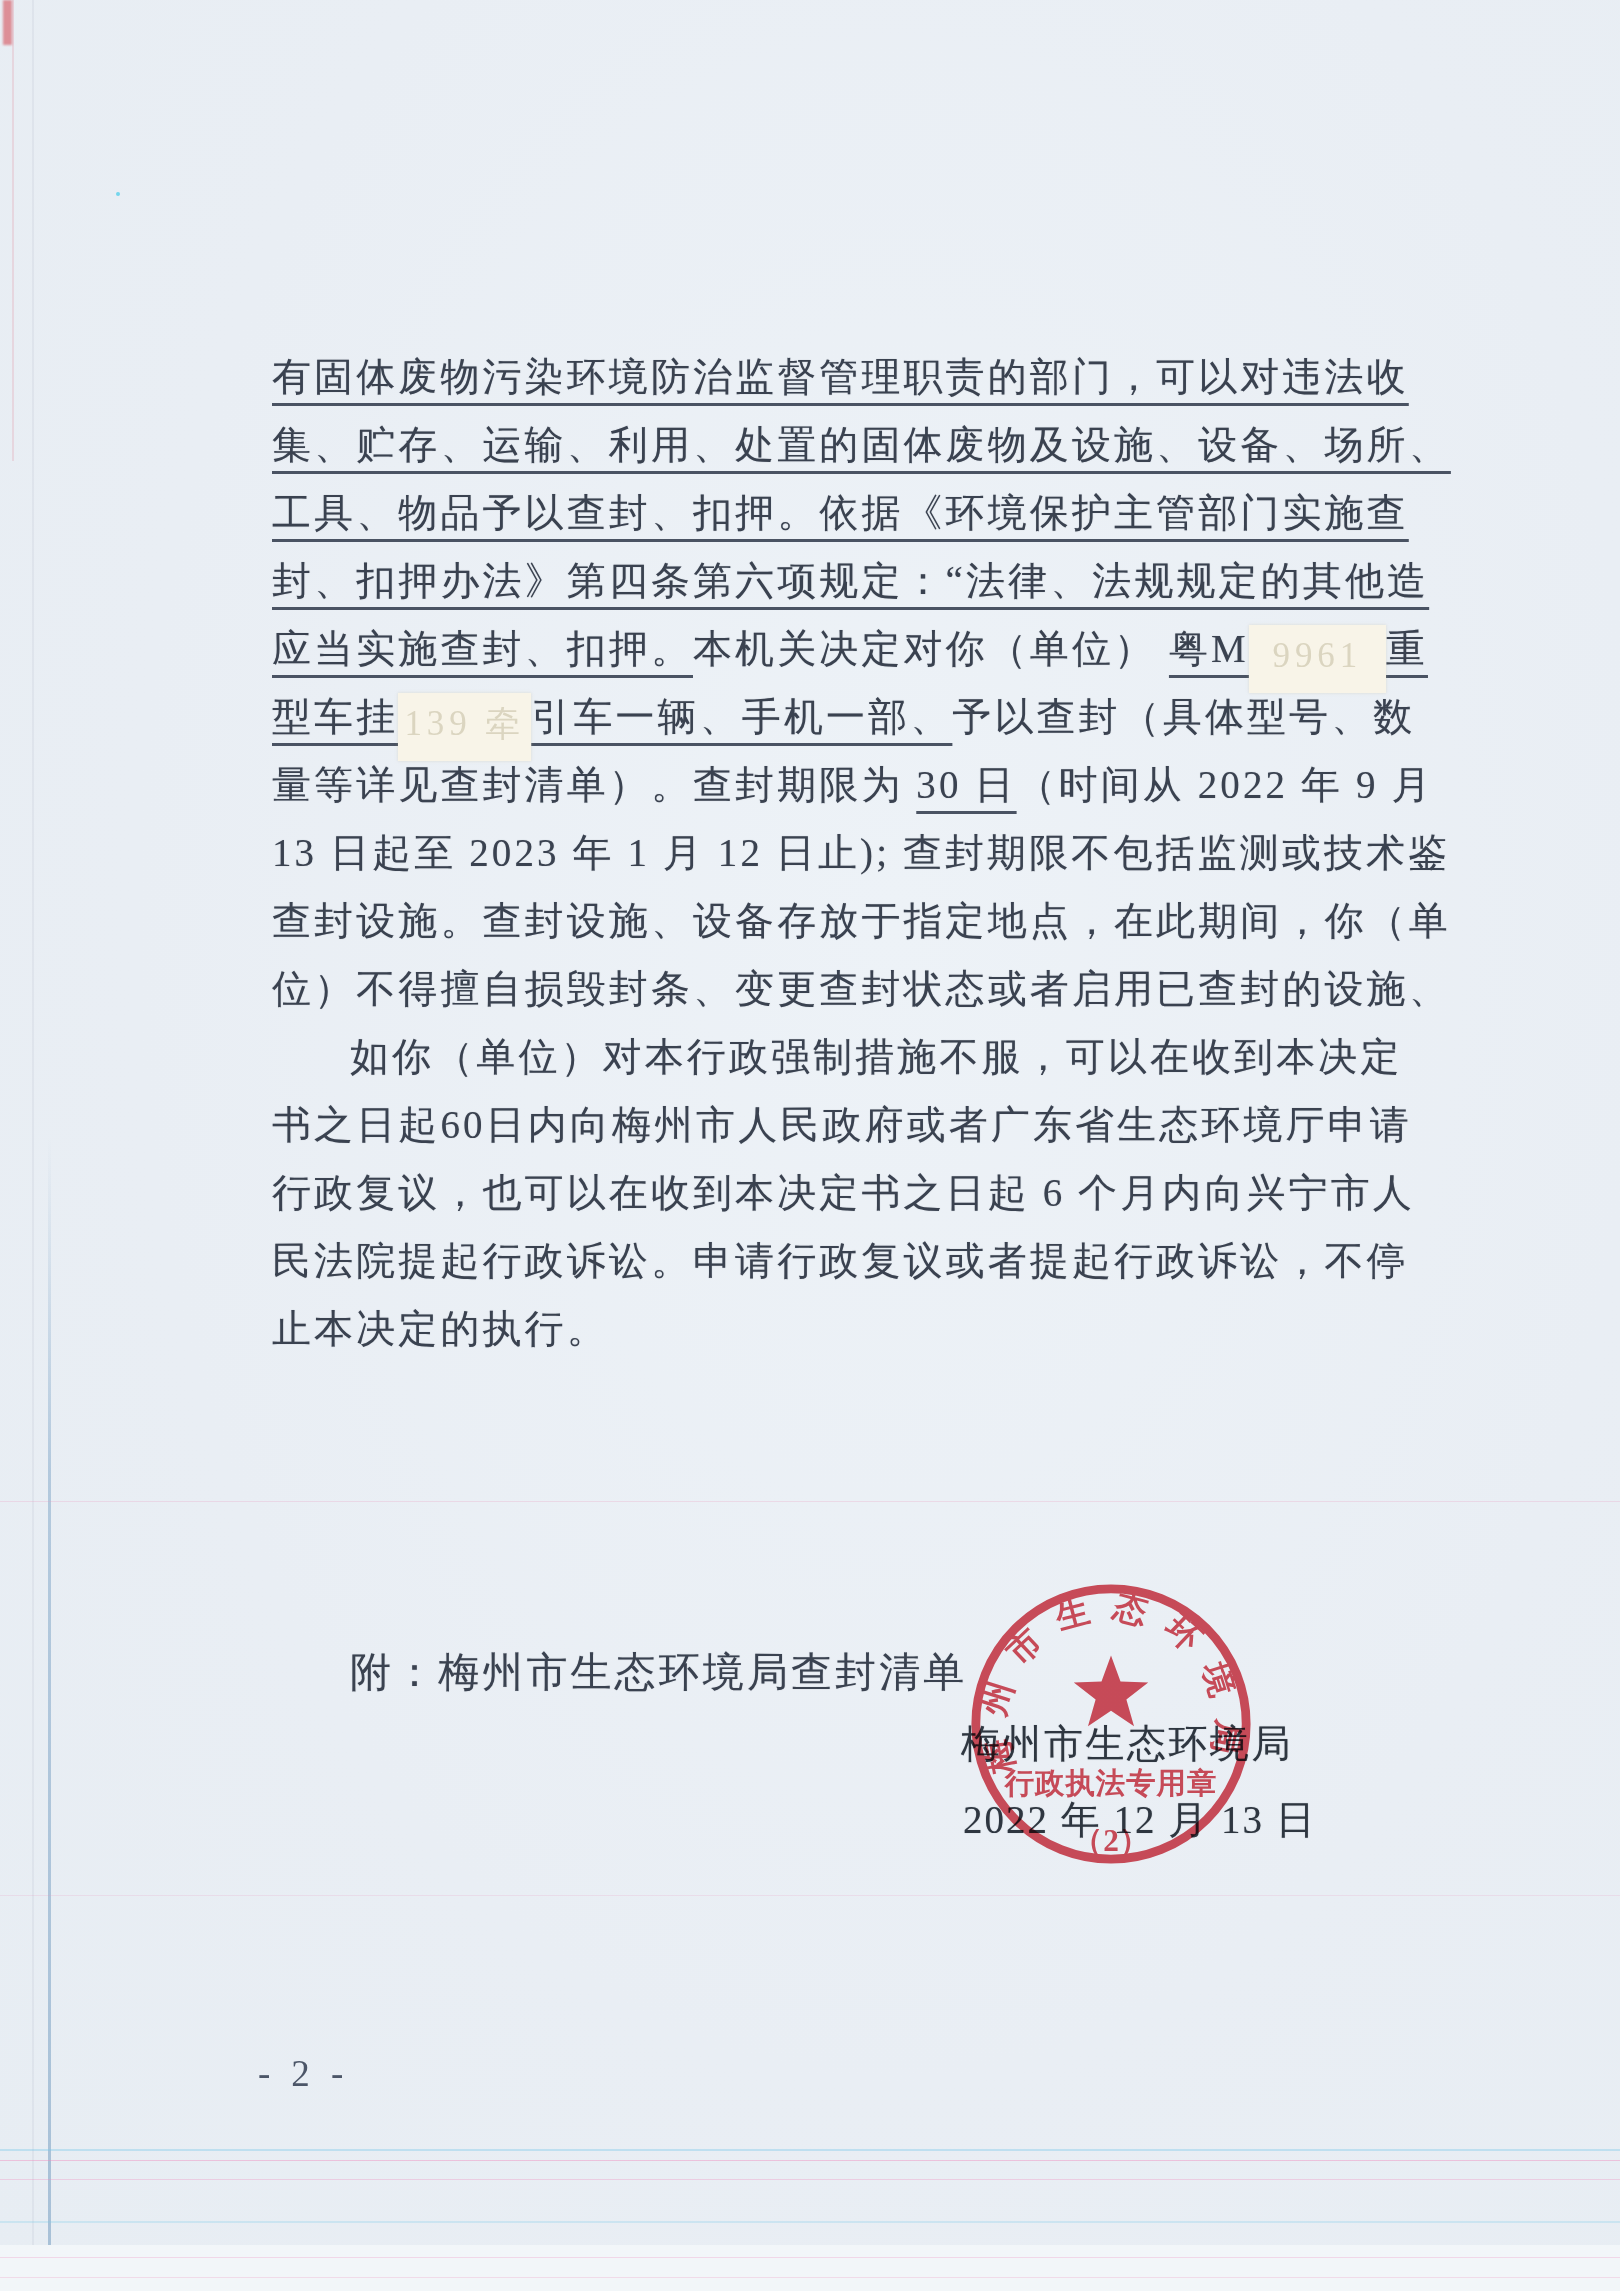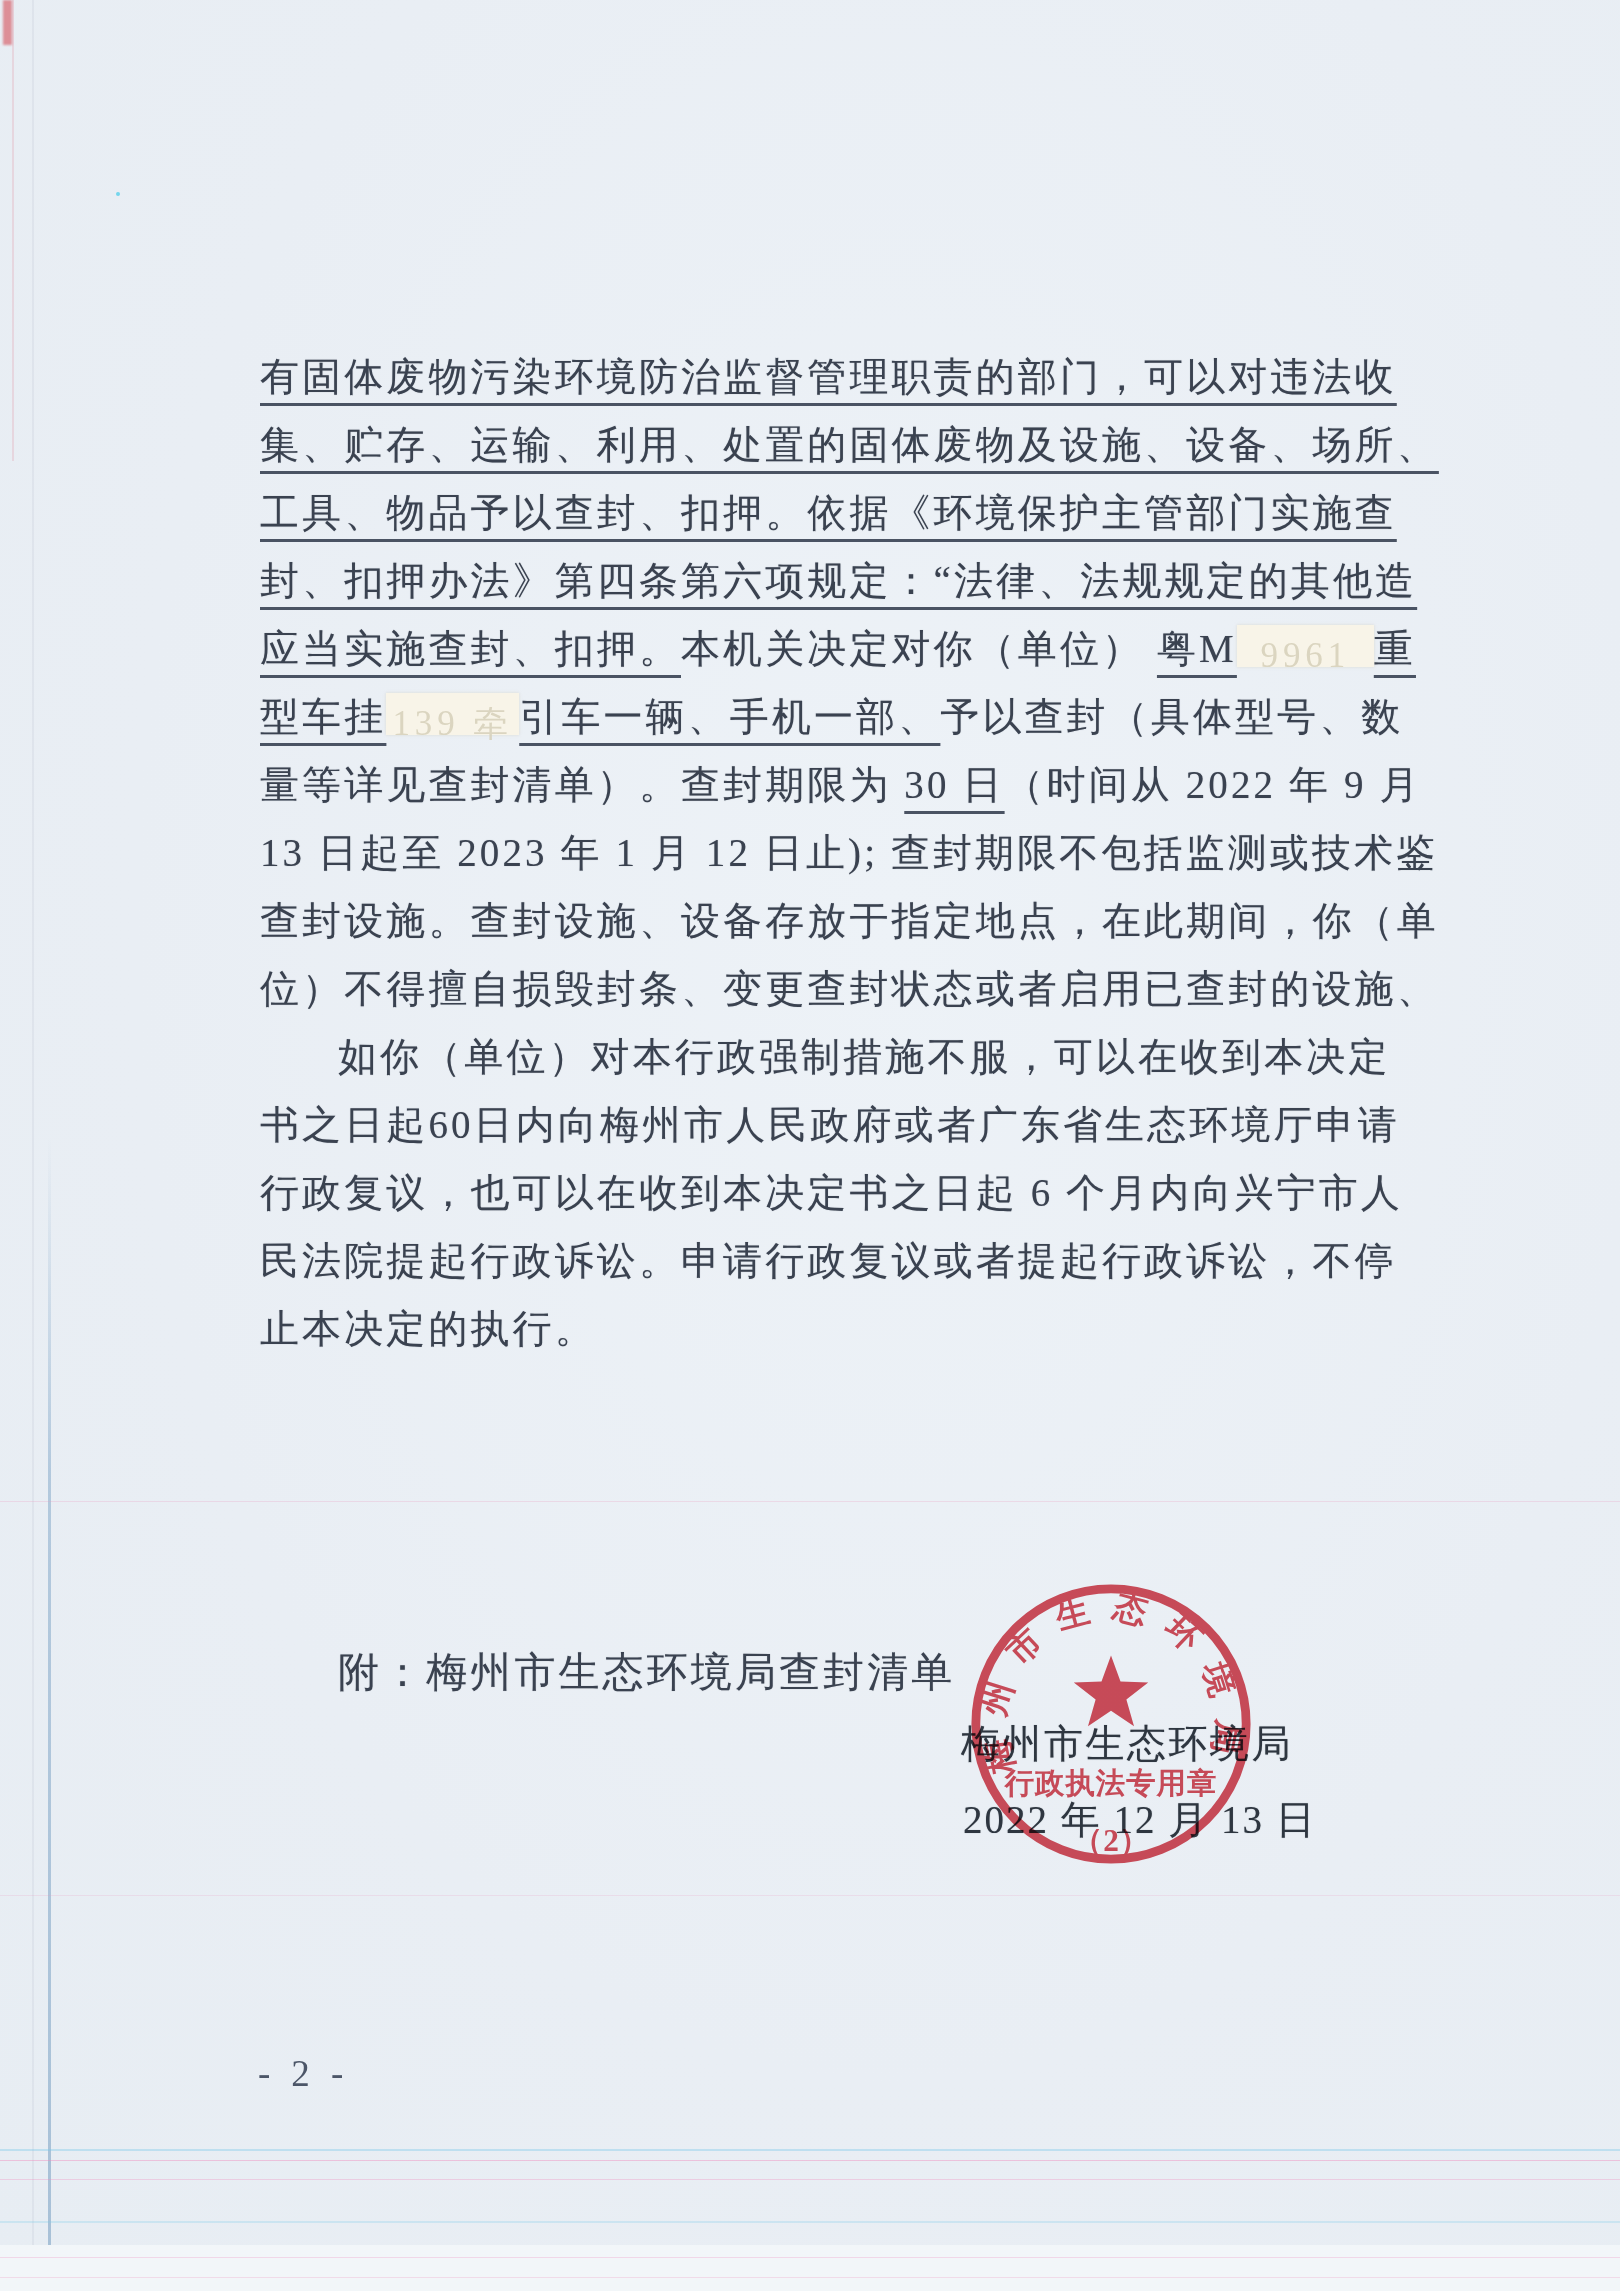--- a/index.html
+++ b/index.html
@@ -7,21 +7,21 @@
     position:relative;
     width:1620px;height:2292px;
     margin:0 auto;
     background:#ebf0f5;
     background-image:radial-gradient(ellipse at 55% 40%, #edf2f7 0%, #e9eef4 60%, #e7edf3 100%);
     overflow:hidden;
     font-family:"Liberation Serif","DejaVu Serif",serif;
   }
   
   .doc-body{
-    position:absolute;left:260px;top:343px;width:1186px;
+    position:absolute;left:272px;top:343px;width:1186px;
   }
   .line{
     height:68px;line-height:68px;
     font-size:39px;letter-spacing:3.1px;
     color:#3a4250;
     white-space:nowrap;
     text-shadow:0 0 1px rgba(58,66,80,.35);
   }
   .line.indent{padding-left:78px;}
   .attach-line{
@@ -33,21 +33,21 @@
     text-shadow:0 0 1px rgba(58,66,80,.35);
   }
   .ul{
     text-decoration:underline;
     text-underline-offset:12.7px;
     text-decoration-thickness:2.5px;
     text-decoration-color:#4a5363;
   }
   .redact{
     display:inline-block;
-    height:42px;line-height:57px;
+    height:68px;line-height:57px;
     background:#f8f4e8;
     vertical-align:-9.8px;
     position:relative;top:-4.9px;
     text-align:center;
     box-shadow:0 0 2.9px rgba(190,180,150,.35);
   }
   .redact .faint{
     color:#d6d0ba;font-size:35px;letter-spacing:4.9px;opacity:.85;
     text-shadow:none;
   }

